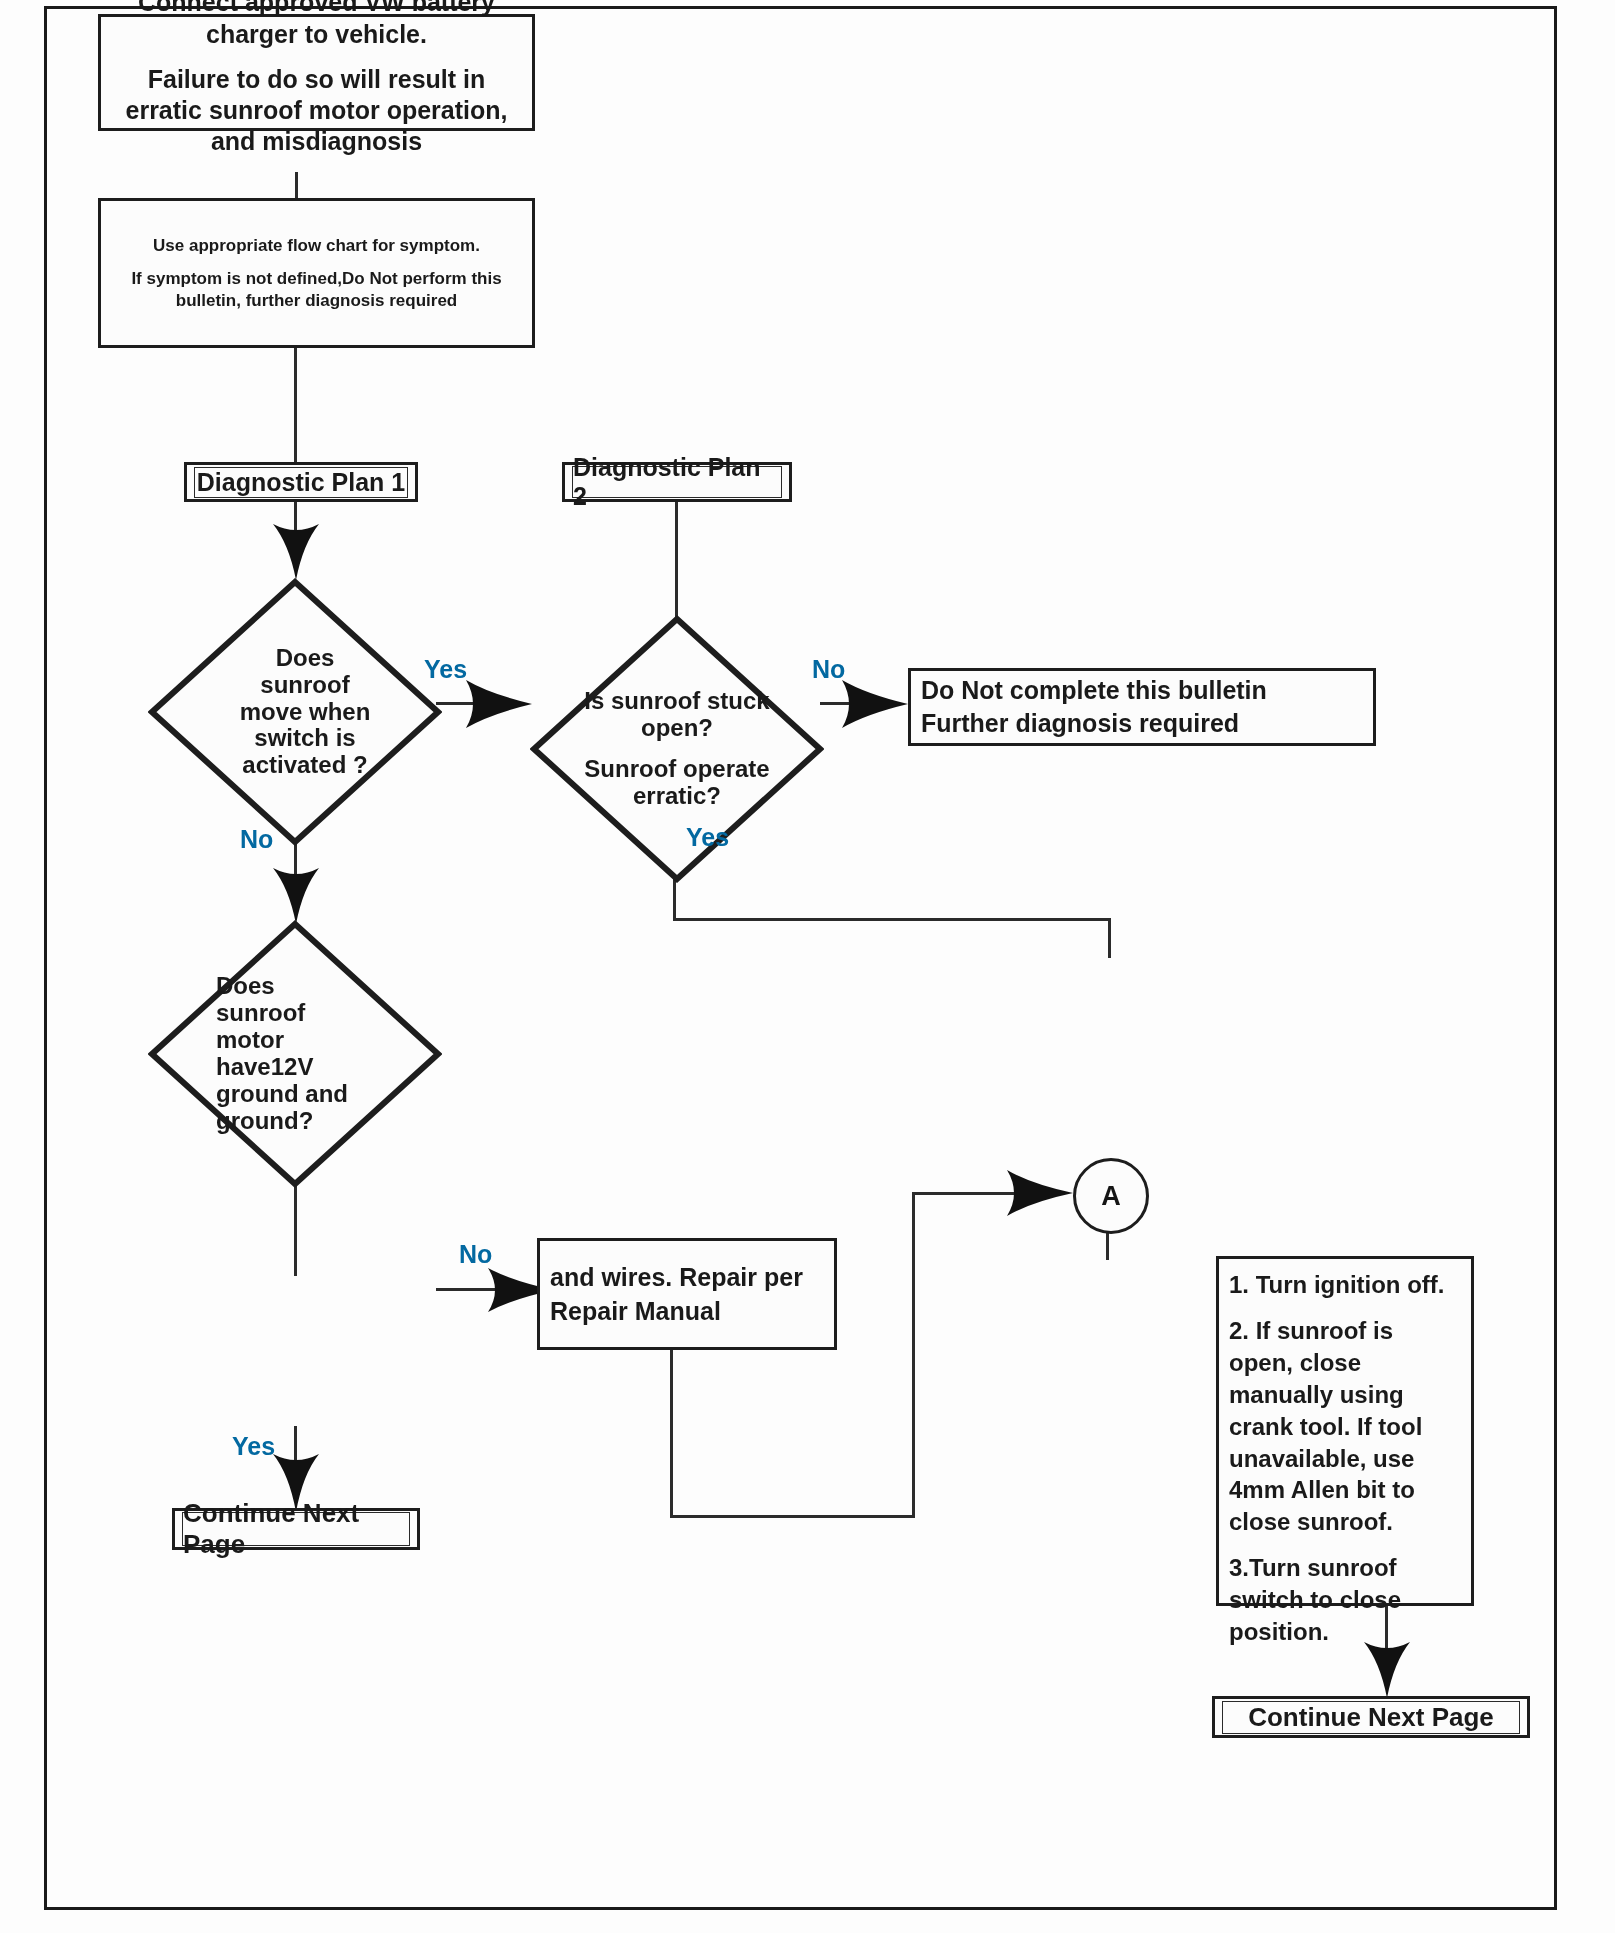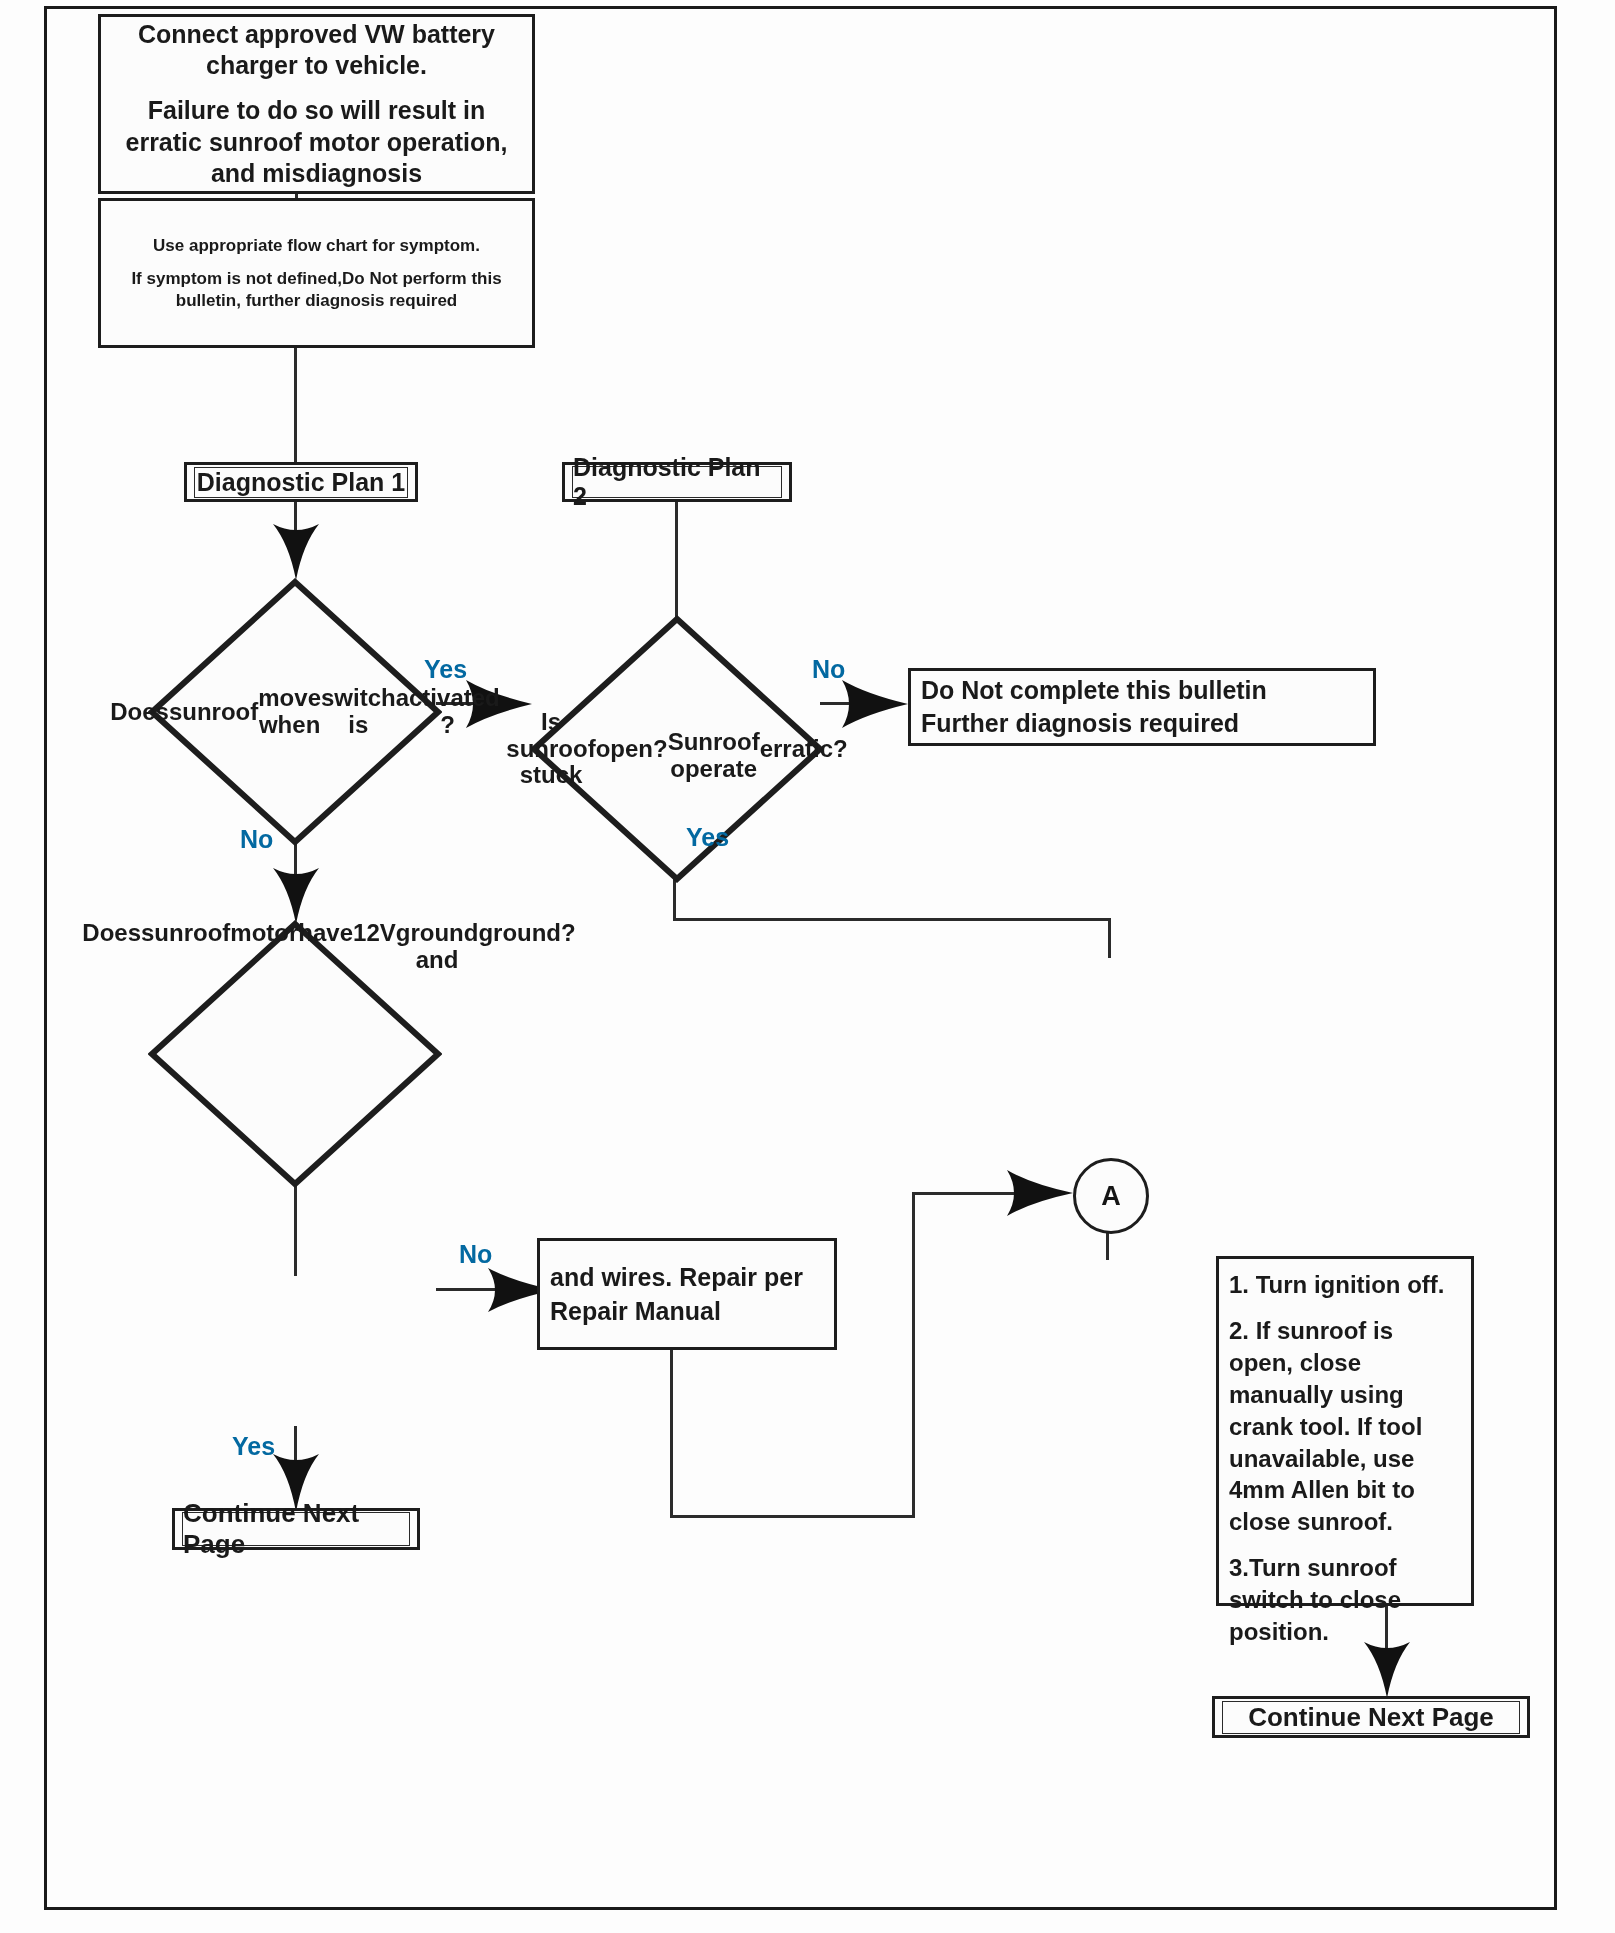--- a/index.html
+++ b/index.html
@@ -66,21 +66,21 @@
   .diamond {
     position: absolute;
     z-index: 4;
   }
   .diamond svg { display:block; }
   .diamond .dtext {
     position: absolute;
     left: 0; top: 0;
     width: 100%; height: 100%;
     display: flex;
-    flex-direction: row;
+    flex-direction: column;
     justify-content: center;
     align-items: center;
     font-weight: bold;
     color: #1a1a1a;
     text-align: center;
     line-height: 1.12;
     pointer-events: none;
   }
   .diamond .dtext .shift { position: relative; }
 
@@ -118,21 +118,21 @@
   .arrowhead { position: absolute; z-index: 3; }
   .arrowhead svg { display: block; }
 </style>
 </head>
 <body>
 
 <div id="page">
 
   <div id="outer-frame"></div>
 
-  <div class="node center" style="left:98px; top:14px; width:437px; height:180px; font-size:25px; line-height:1.25; padding:4px 10px;">
+  <div class="node center" style="left:98px; top:14px; width:437px; height:117px; font-size:25px; line-height:1.25; padding:4px 10px;">
     <p>Connect approved VW battery charger to vehicle.</p>
     <p style="margin-top:14px;">Failure to do so will result in erratic sunroof motor operation, and misdiagnosis</p>
   </div>
 
   <div class="line vline" style="left:295px; top:172px; height:28px;"></div>
 
   <div class="node center" style="left:98px; top:198px; width:437px; height:150px; font-size:17px; line-height:1.25; padding:6px 12px;">
     <p>Use appropriate flow chart for symptom.</p>
     <p style="margin-top:12px;">If symptom is not defined,Do Not perform this bulletin, further diagnosis required</p>
   </div>

